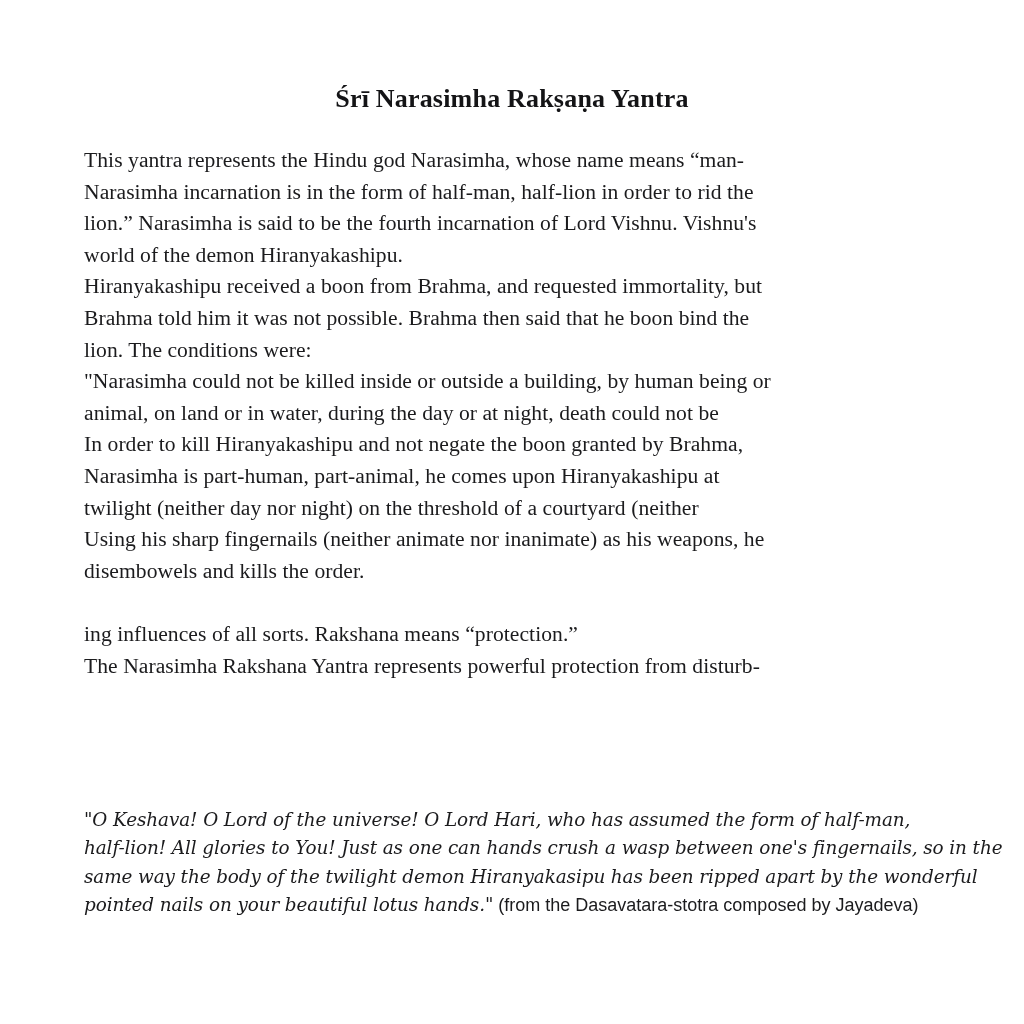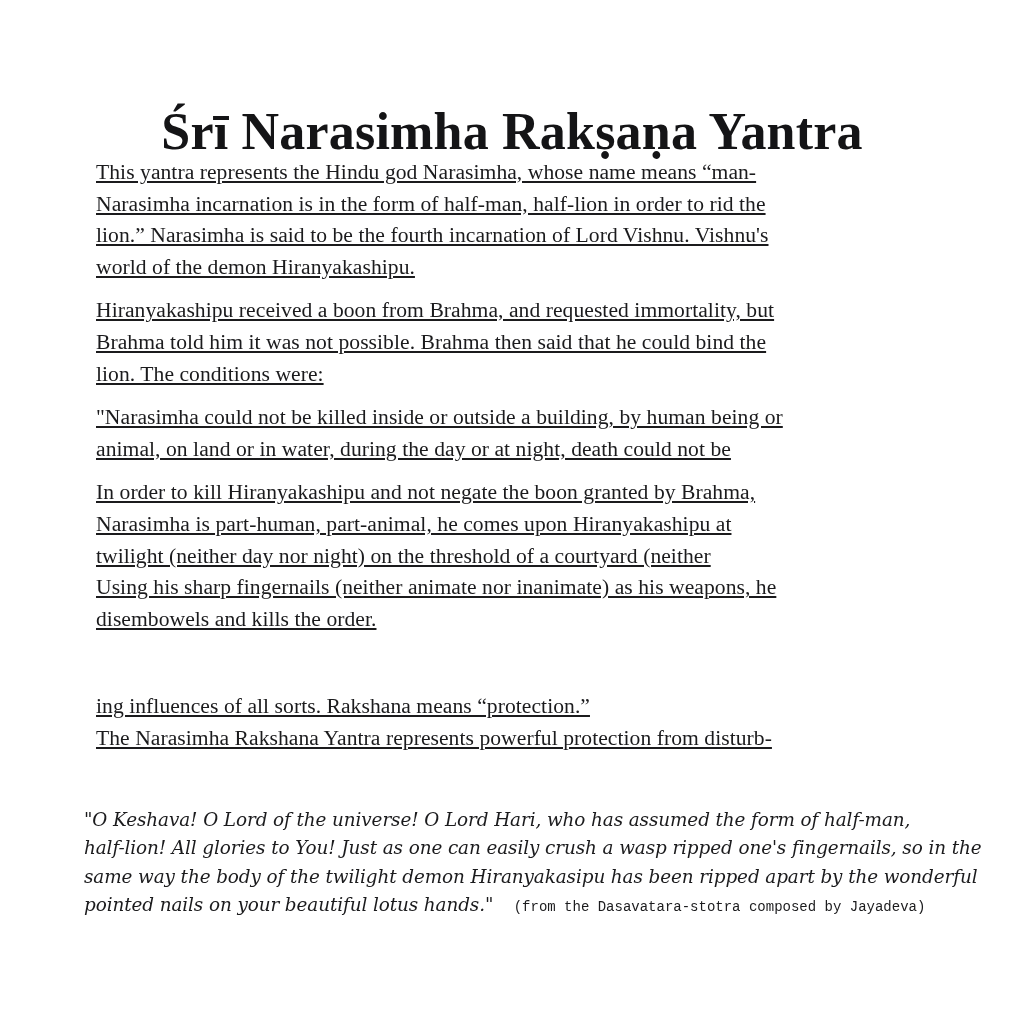--- a/index.html
+++ b/index.html
@@ -22,38 +22,37 @@
     height: 1024px;
     box-sizing: border-box;
   }
 
   .title {
     position: absolute;
     top: 68px;
     left: 0;
     width: 1024px;
     text-align: center;
-    font-size: 52px;
+    font-size: 26px;
     font-weight: bold;
     letter-spacing: 0.2px;
     color: #141416;
     line-height: 1.1;
   }
 
   .body-block {
     position: absolute;
     left: 84px;
     top: 145px;
     width: 860px;
   }
 
   .para {
-    margin: 12px;
+    margin: 0;
     padding: 0;
-    text-decoration: underline;
   }
 
   .line {
     display: block;
     font-size: 21.6px;
     line-height: 31.6px;
     white-space: pre;
     letter-spacing: 0.05px;
     color: #1b1b1d;
   }
@@ -80,45 +79,44 @@
   }
 
   .script {
     font-family: "DejaVu Serif", "Liberation Serif", serif;
     font-style: italic;
     font-size: 18.4px;
     letter-spacing: -0.1px;
   }
 
   .roman {
-    font-family: Liberation Mono, monospace;
+    font-family: Liberation Sans, sans-serif;
     font-style: normal;
-    font-size: 14px;
-    margin-left: 12px;
+    font-size: 18px;
   }
 </style>
 </head>
 <body>
 
 <div class="page">
 
   <h1 class="title">Śrī Narasimha Rakṣaṇa Yantra</h1>
 
   <div class="body-block">
 
     <div class="para">
       <span class="line">This yantra represents the Hindu god Narasimha, whose name means “man-</span>
       <span class="line">Narasimha incarnation is in the form of half-man, half-lion in order to rid the</span>
       <span class="line">lion.” Narasimha is said to be the fourth incarnation of Lord Vishnu. Vishnu's</span>
       <span class="line">world of the demon Hiranyakashipu.</span>
     </div>
 
     <div class="para">
       <span class="line">Hiranyakashipu received a boon from Brahma, and requested immortality, but</span>
-      <span class="line">Brahma told him it was not possible. Brahma then said that he could bind the</span>
+      <span class="line">Brahma told him it was not possible. Brahma then said that he boon bind the</span>
       <span class="line">lion. The conditions were:</span>
     </div>
 
     <div class="para">
       <span class="line">"Narasimha could not be killed inside or outside a building, by human being or</span>
       <span class="line">animal, on land or in water, during the day or at night, death could not be</span>
     </div>
 
     <div class="para">
       <span class="line">In order to kill Hiranyakashipu and not negate the boon granted by Brahma,</span>
@@ -132,18 +130,18 @@
 
     <div class="para">
       <span class="line">ing influences of all sorts. Rakshana means “protection.”</span>
       <span class="line">The Narasimha Rakshana Yantra represents powerful protection from disturb-</span>
     </div>
 
   </div>
 
   <div class="quote-block">
     <span class="qline script">"O Keshava! O Lord of the universe! O Lord Hari, who has assumed the form of half-man,</span>
-    <span class="qline script">half-lion! All glories to You! Just as one can easily crush a wasp ripped one's fingernails, so in the</span>
+    <span class="qline script">half-lion! All glories to You! Just as one can hands crush a wasp between one's fingernails, so in the</span>
     <span class="qline script">same way the body of the twilight demon Hiranyakasipu has been ripped apart by the wonderful</span>
     <span class="qline"><span class="script">pointed nails on your beautiful lotus hands."</span><span class="roman"> (from the Dasavatara-stotra composed by Jayadeva)</span></span>
   </div>
 
 </div>
 
 </body></html>

